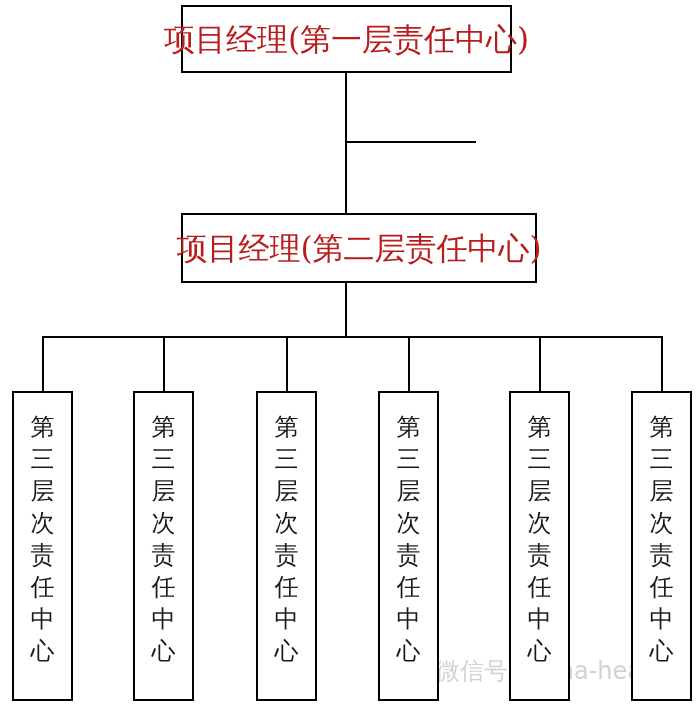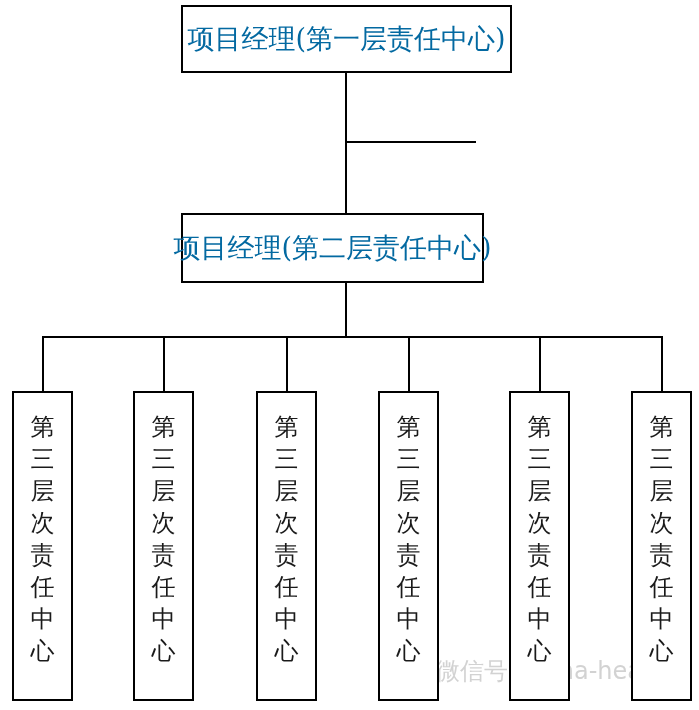--- a/index.html
+++ b/index.html
@@ -26,25 +26,25 @@
     box-sizing: border-box;
     border: 2px solid #000000;
     background: #ffffff;
     display: flex;
     align-items: center;
     justify-content: center;
     z-index: 3;
   }
 
   .box-label {
-    font-size: 27px;
+    font-size: 31px;
     line-height: 1.1;
     letter-spacing: 0px;
     white-space: nowrap;
-    color: #0369a1;
+    color: #b91c1c;
   }
 
   
   #box-level1 {
     left: 181px;
     top: 5px;
     width: 331px;
     height: 68px;
   }
 
@@ -53,21 +53,21 @@
     left: 474px;
     top: 110px;
     width: 171px;
     height: 65px;
   }
 
   
   #box-level2 {
     left: 181px;
     top: 213px;
-    width: 303px;
+    width: 356px;
     height: 70px;
   }
 
   
   .box-vertical {
     position: absolute;
     box-sizing: border-box;
     border: 2px solid #000000;
     background: #ffffff;
     top: 391px;

